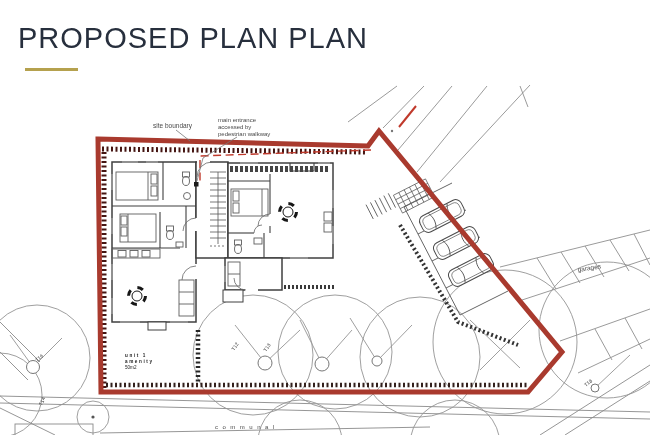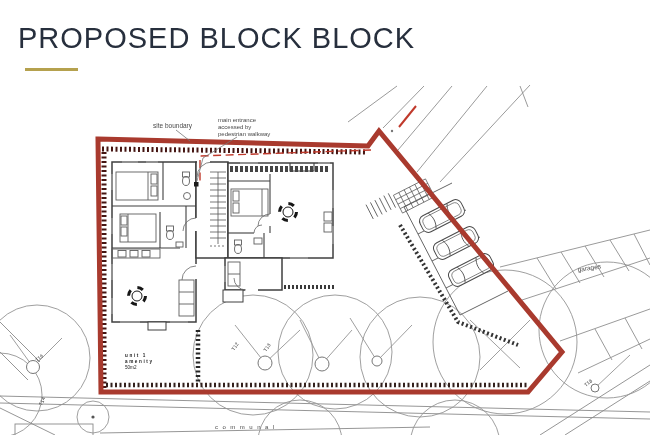--- a/index.html
+++ b/index.html
@@ -15,21 +15,21 @@
   .gold-rule{width:53px;height:3px;background:#b5a14e;margin:13px 0 0 7px;}
   svg{position:absolute;left:0;top:0;}
   text{font-family:"Liberation Sans",sans-serif;}
   .lbl{fill:#4a4a4a;}
   .tag{fill:#3a3a3a;}
 </style>
 </head>
 <body>
 
 <div class="page-header">
-  <h1 class="page-title">PROPOSED BLOCK BLOCK</h1>
+  <h1 class="page-title">PROPOSED PLAN PLAN</h1>
   <div class="gold-rule"></div>
 </div>
 
 <svg width="650" height="435" viewBox="0 0 650 435">
 
   <g stroke="#8f8f8f" stroke-width="0.9" fill="none">
     <line x1="348" y1="122" x2="397" y2="86"></line>
     <line x1="383" y1="128" x2="424" y2="86"></line>
     <line x1="398" y1="150" x2="452" y2="86"></line>
     <line x1="417" y1="172" x2="487" y2="86"></line>

